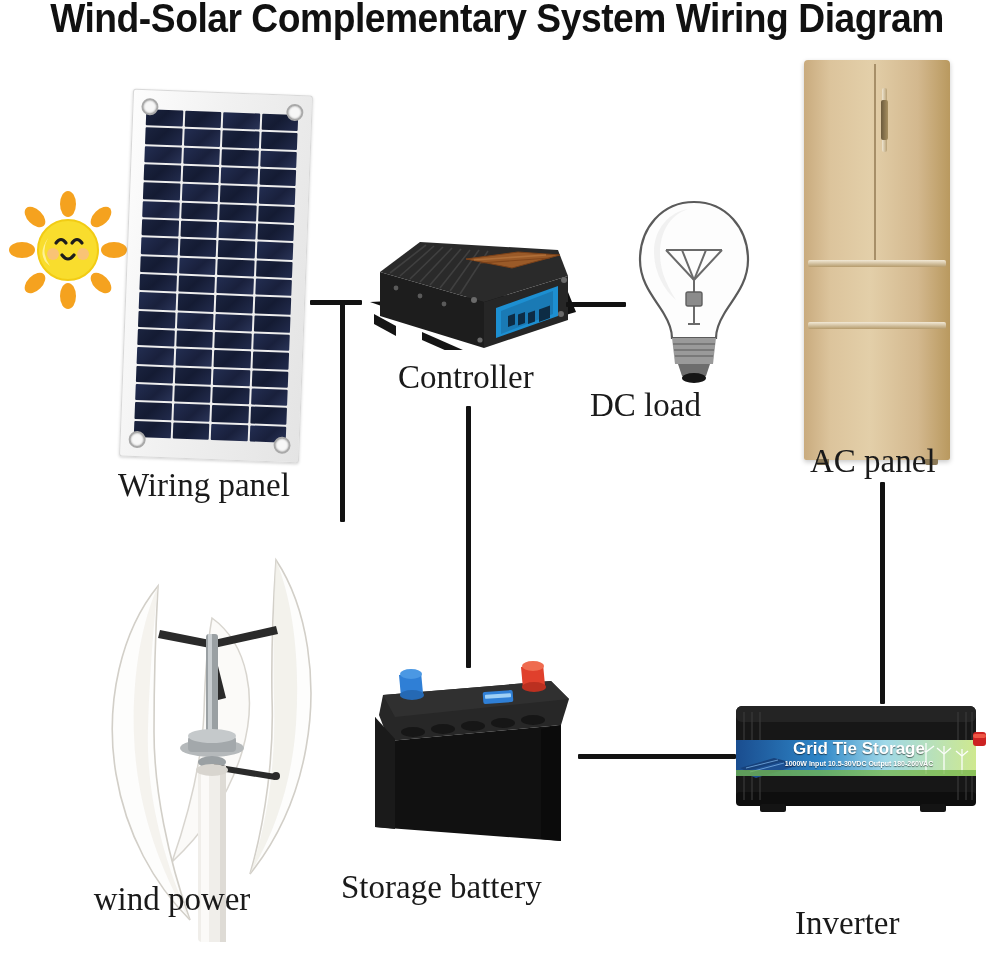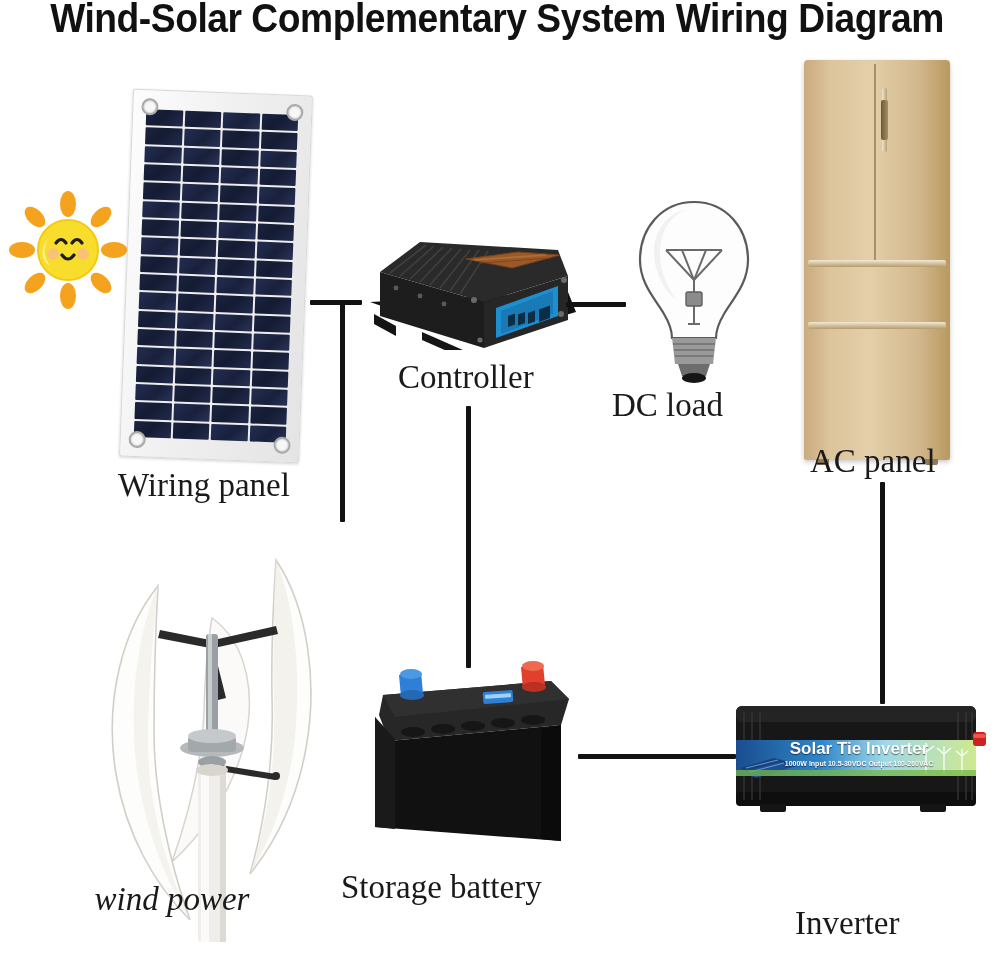--- a/index.html
+++ b/index.html
@@ -35,21 +35,21 @@
 
   
   .label {
     position: absolute;
     font-family: "Liberation Serif", serif;
     font-size: 33px;
     color: #1a1a1a;
     white-space: nowrap;
     line-height: 1.08;
   }
-  .label.center { text-align: center; font-style: italic; }
+  .label.center { text-align: center; }
 
   
   .wire {
     position: absolute;
     background: #121212;
   }
   .wire.h { height: 5px; border-radius: 1px; }
   .wire.v { width: 5px; border-radius: 1px; }
 
   
@@ -468,41 +468,41 @@
         <line x1="232" y1="60" x2="232" y2="53"></line>
       </g>
       <rect x="6" y="74" width="240" height="6" fill="#76b548" opacity="0.75"></rect>
 
       <rect x="243" y="36" width="13" height="14" rx="3" fill="#cc2222"></rect>
       <rect x="243" y="38" width="13" height="4" rx="2" fill="#ee5544"></rect>
 
       <rect x="30" y="108" width="26" height="8" rx="2" fill="#141414"></rect>
       <rect x="190" y="108" width="26" height="8" rx="2" fill="#141414"></rect>
     </svg>
-    <div class="inv-label-text" style="top:43px; font-size:17px; font-weight:bold;">Solar Tie Inverter</div>
+    <div class="inv-label-text" style="top:43px; font-size:17px; font-weight:bold;">Grid Tie Storage</div>
     <div class="inv-label-text" style="top:64px; font-size:7px; font-weight:bold;">1000W  Input 10.5-30VDC  Output 180-260VAC</div>
   </div>
 
   <div class="wire h" style="left:310px; top:300px; width:52px;"></div>
 
   <div class="wire v" style="left:340px; top:300px; height:222px;"></div>
 
   <div class="wire h" style="left:566px; top:302px; width:60px;"></div>
 
   <div class="wire v" style="left:466px; top:406px; height:262px;"></div>
 
   <div class="wire h" style="left:578px; top:754px; width:158px;"></div>
 
   <div class="wire v" style="left:880px; top:482px; height:222px;"></div>
 
   <div class="label" style="left:118px; top:468px;">Wiring panel</div>
 
   <div class="label" style="left:398px; top:360px;">Controller</div>
 
-  <div class="label" style="left:612px; top:388px;">DC load</div>
+  <div class="label" style="left:590px; top:388px;">DC load</div>
 
   <div class="label" style="left:810px; top:444px;">AC panel</div>
 
   <div class="label center" style="left:40px; top:882px; width:264px;">
     <div>wind power</div>
   </div>
 
   <div class="label" style="left:341px; top:851px;margin-top:19px;">Storage battery</div>
 
   <div class="label" style="left:795px; top:906px;">Inverter</div>

